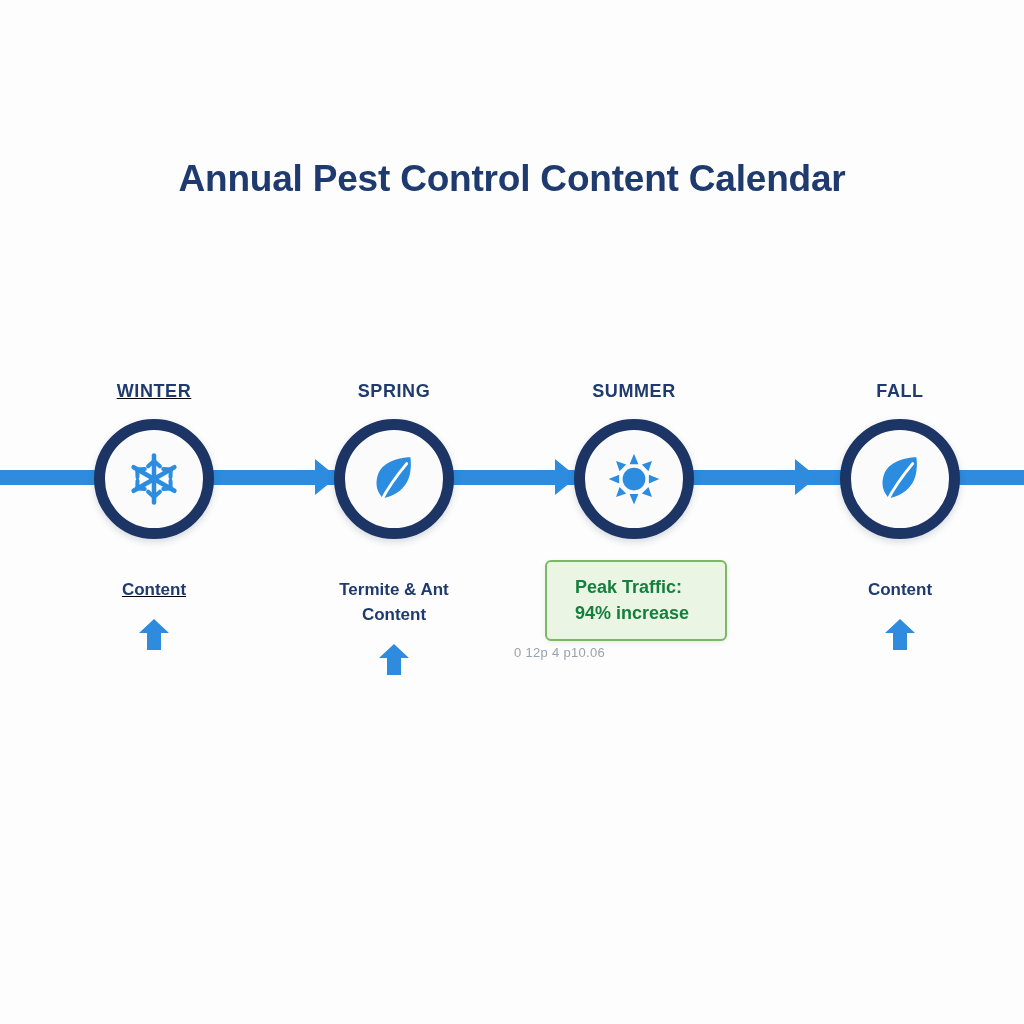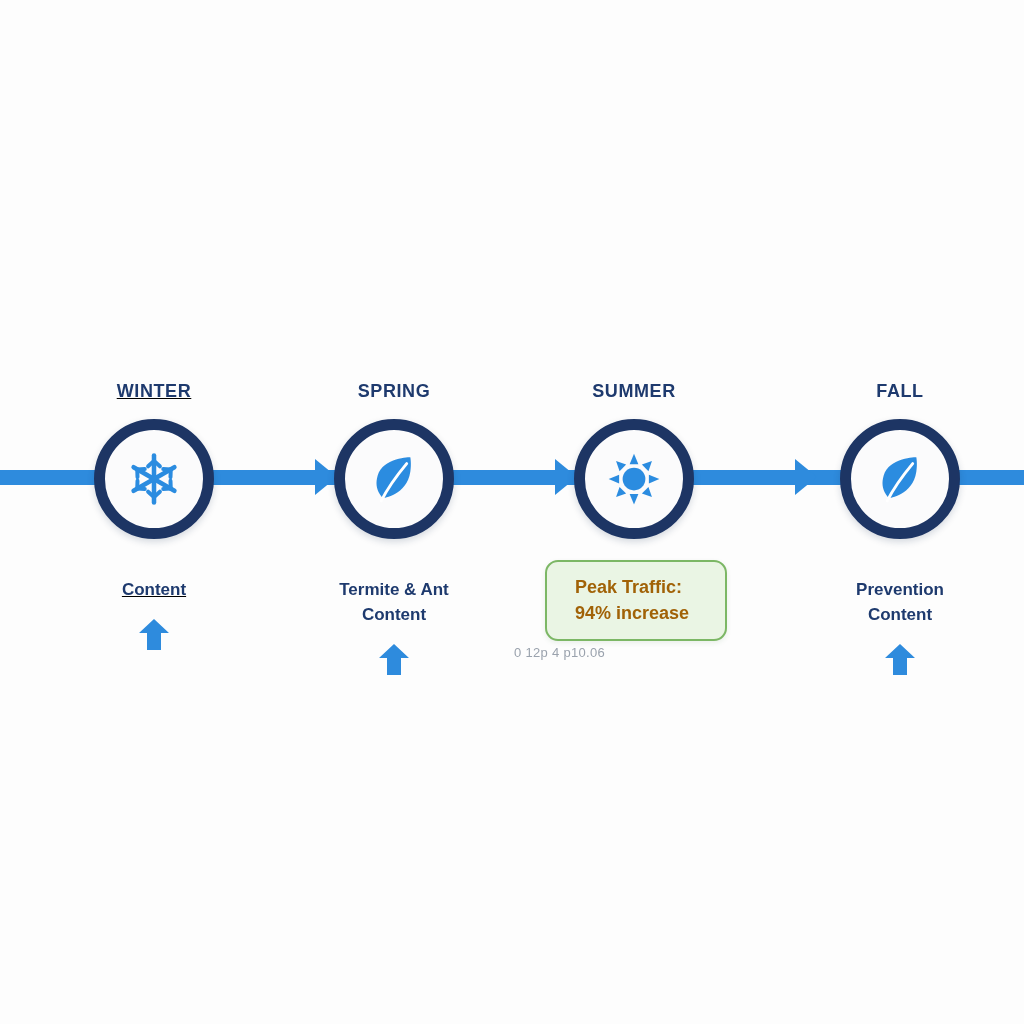--- a/index.html
+++ b/index.html
@@ -120,24 +120,24 @@
 
   
   .callout {
     position: absolute;
     left: 545px;
     top: 560px;
     width: 182px;
     box-sizing: border-box;
     background: #eaf5e4;
     border: 2px solid #7cb765;
-    border-radius: 13px;
+    border-radius: 6px;
     padding: 12px 10px 13px 10px;
     text-align: left;
-    color: #a16207;
+    color: #15803d;
     font-size: 18px;
     font-weight: bold;
     line-height: 26px;
     box-shadow: 0 2px 5px rgba(60,120,60,0.10);
   }
   .callout .l1 { display: block; padding-left: 18px; }
   .callout .l2 { display: block; padding-left: 18px; }
 
   .micro-text {
     position: absolute;
@@ -148,20 +148,21 @@
     font-size: 13px;
     color: #9aa2ad;
     letter-spacing: 0.3px;
   }
 </style>
 </head>
 <body>
 
 <div id="canvas">
 
+  <div class="title">Annual Pest Control Content Calendar</div>
 
   <div class="timeline-line"></div>
   <div class="line-arrow a1"></div>
   <div class="line-arrow a2"></div>
   <div class="line-arrow a3"></div>
 
   <div class="node n0">
     <div class="season-label">WINTER</div>
     <div class="circle-wrap">
       <div class="circle">
@@ -252,21 +253,20 @@
       <div class="circle">
         <span>
           <svg width="58" height="58" viewBox="0 0 64 64">
             <path d="M50 8 C50 8 20 8 14 28 C9 44 20 53 20 53 C20 53 46 50 50 24 C51.5 15 50 8 50 8 Z" fill="#2b8ce0"></path>
             <path d="M46 15 C36 27 26 40 18 56" stroke="#ffffff" stroke-width="3.2" fill="none" stroke-linecap="round"></path>
           </svg>
         </span>
       </div>
     </div>
     <div class="caption">
-      <div>Prevention</div>
       <div>Content</div>
     </div>
     <div class="up-arrow">
       <svg width="34" height="33" viewBox="0 0 34 33">
         <path d="M17 1 L32 15 L24 15 L24 32 L10 32 L10 15 L2 15 Z" fill="#2e8bdd"></path>
       </svg>
     </div>
   </div>
 
   <div class="callout">

